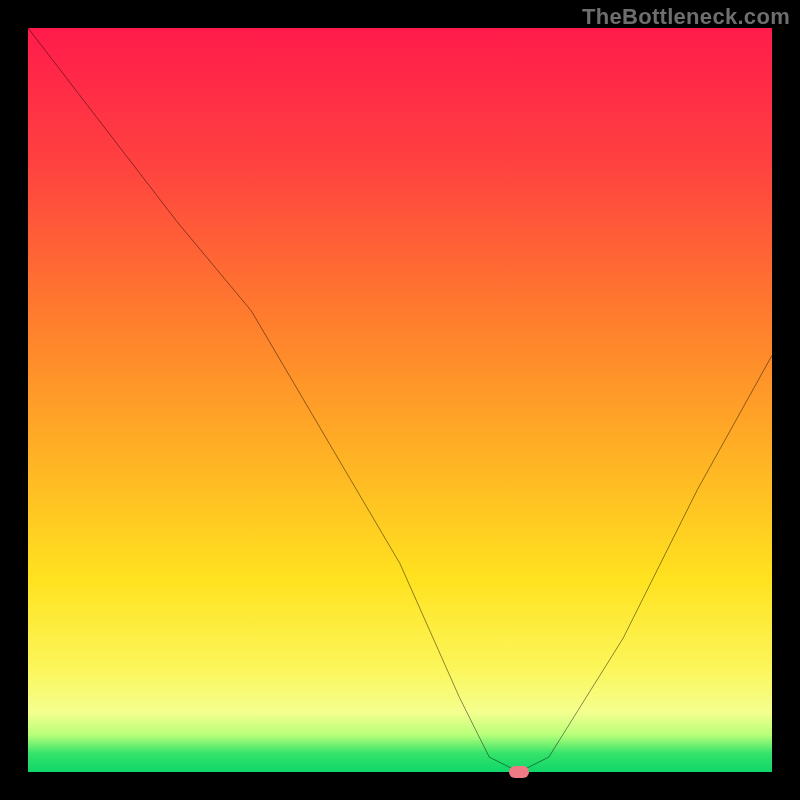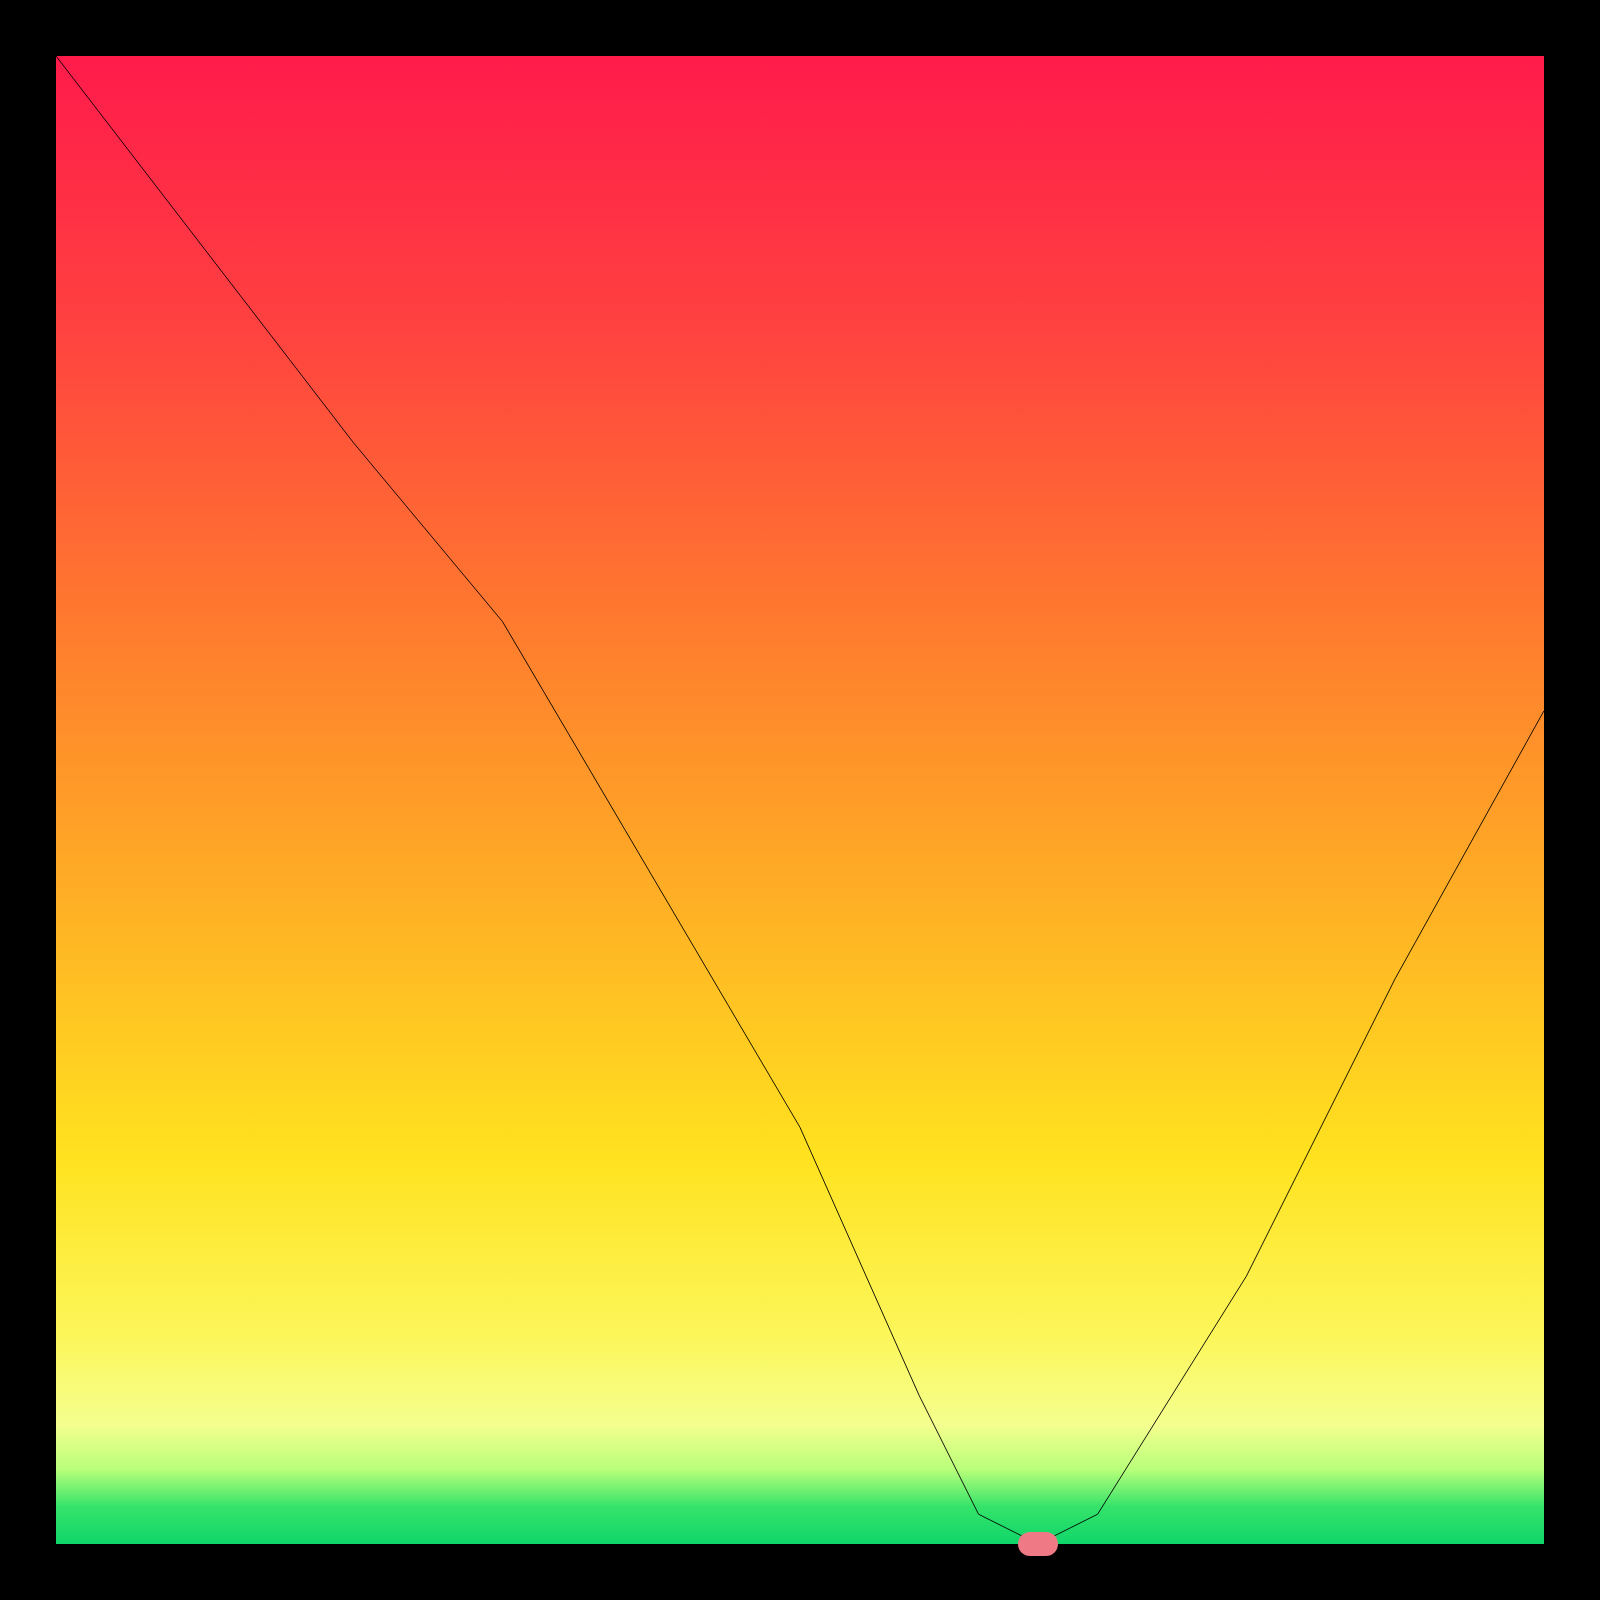--- a/index.html
+++ b/index.html
@@ -61,20 +61,21 @@
     height: 12px;
     border-radius: 6px;
     background: #ef7a85;
     transform: translate(-50%, -50%);
   }
 </style>
 </head>
 <body>
 
 <div class="frame">
+  <div class="watermark">TheBottleneck.com</div>
 
   <div class="plot-area">
     <svg class="curve" viewBox="0 0 100 100" preserveAspectRatio="none">
       <path fill="none" stroke="#000" stroke-width="0.45" vector-effect="non-scaling-stroke" d="M0.00 0.00 L10.00 13.00 L20.00 26.00 L30.00 38.00 L40.00 55.00 L50.00 72.00 L58.00 90.00 L62.00 98.00 L66.00 100.00 L70.00 98.00 L80.00 82.00 L90.00 62.00 L100.00 44.00"></path>
     </svg>
     <div class="marker" style="left: 66%; top: 100%; background: rgb(239, 122, 133);"></div>
   </div>
 </div>
 
 </body></html>

